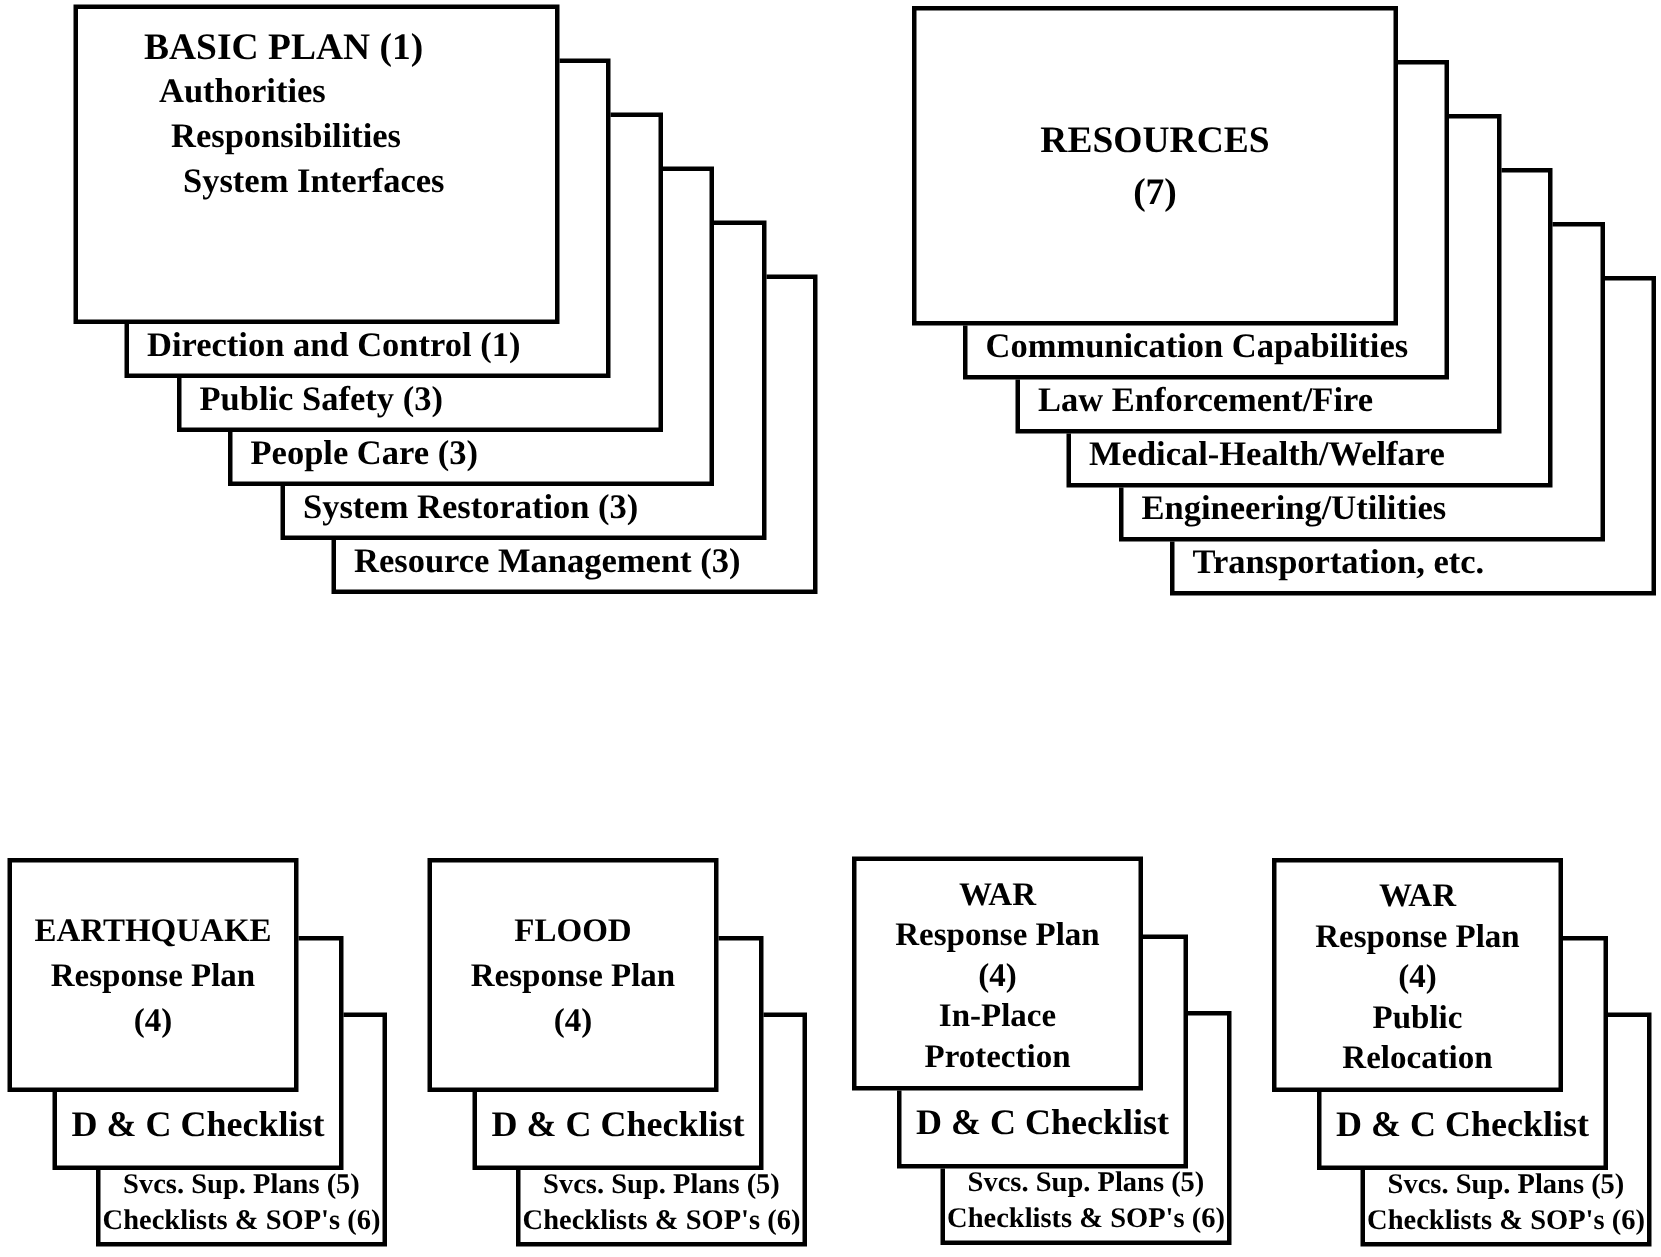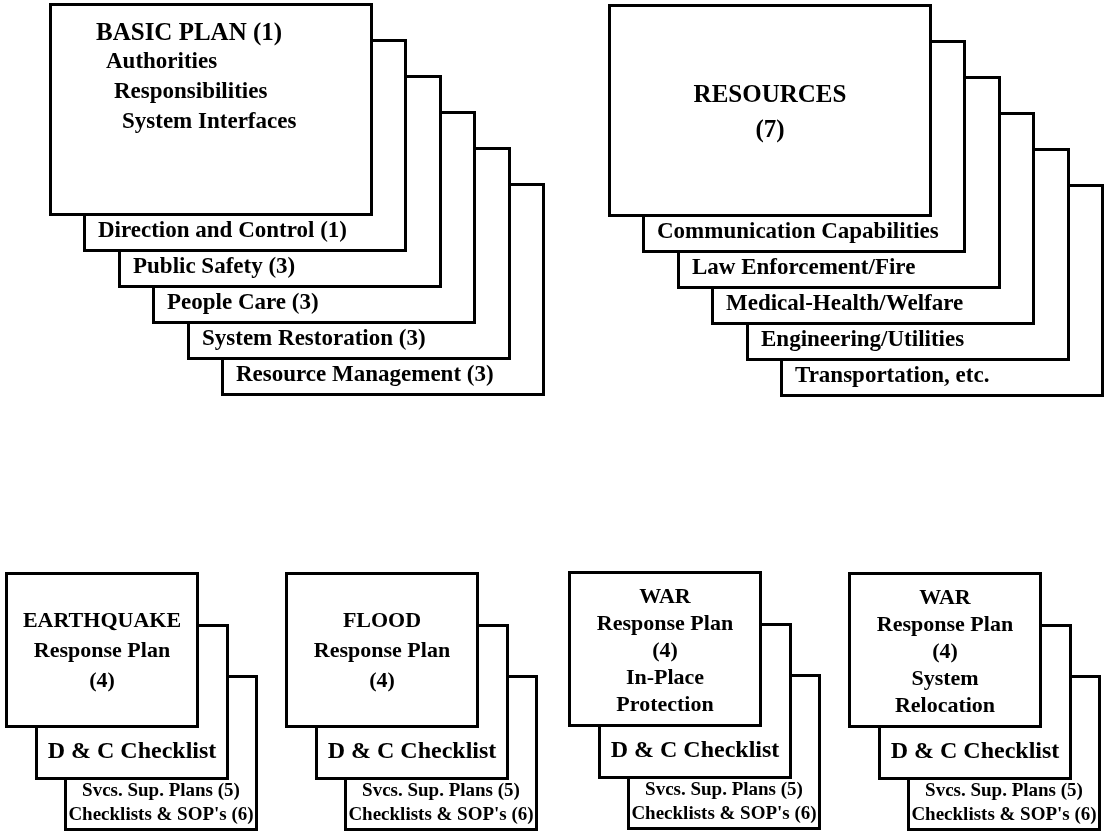--- a/index.html
+++ b/index.html
@@ -187,19 +187,19 @@
       </div>
     </div>
     <div class="box f2">
       <div class="chk">D &amp; C Checklist</div>
     </div>
     <div class="box f1">
       <div class="rp-front tight">
         <div>WAR</div>
         <div>Response Plan</div>
         <div>(4)</div>
-        <div>System</div>
+        <div>Public</div>
         <div>Relocation</div>
       </div>
     </div>
   </div>
 
 </div>
 
 </body></html>

